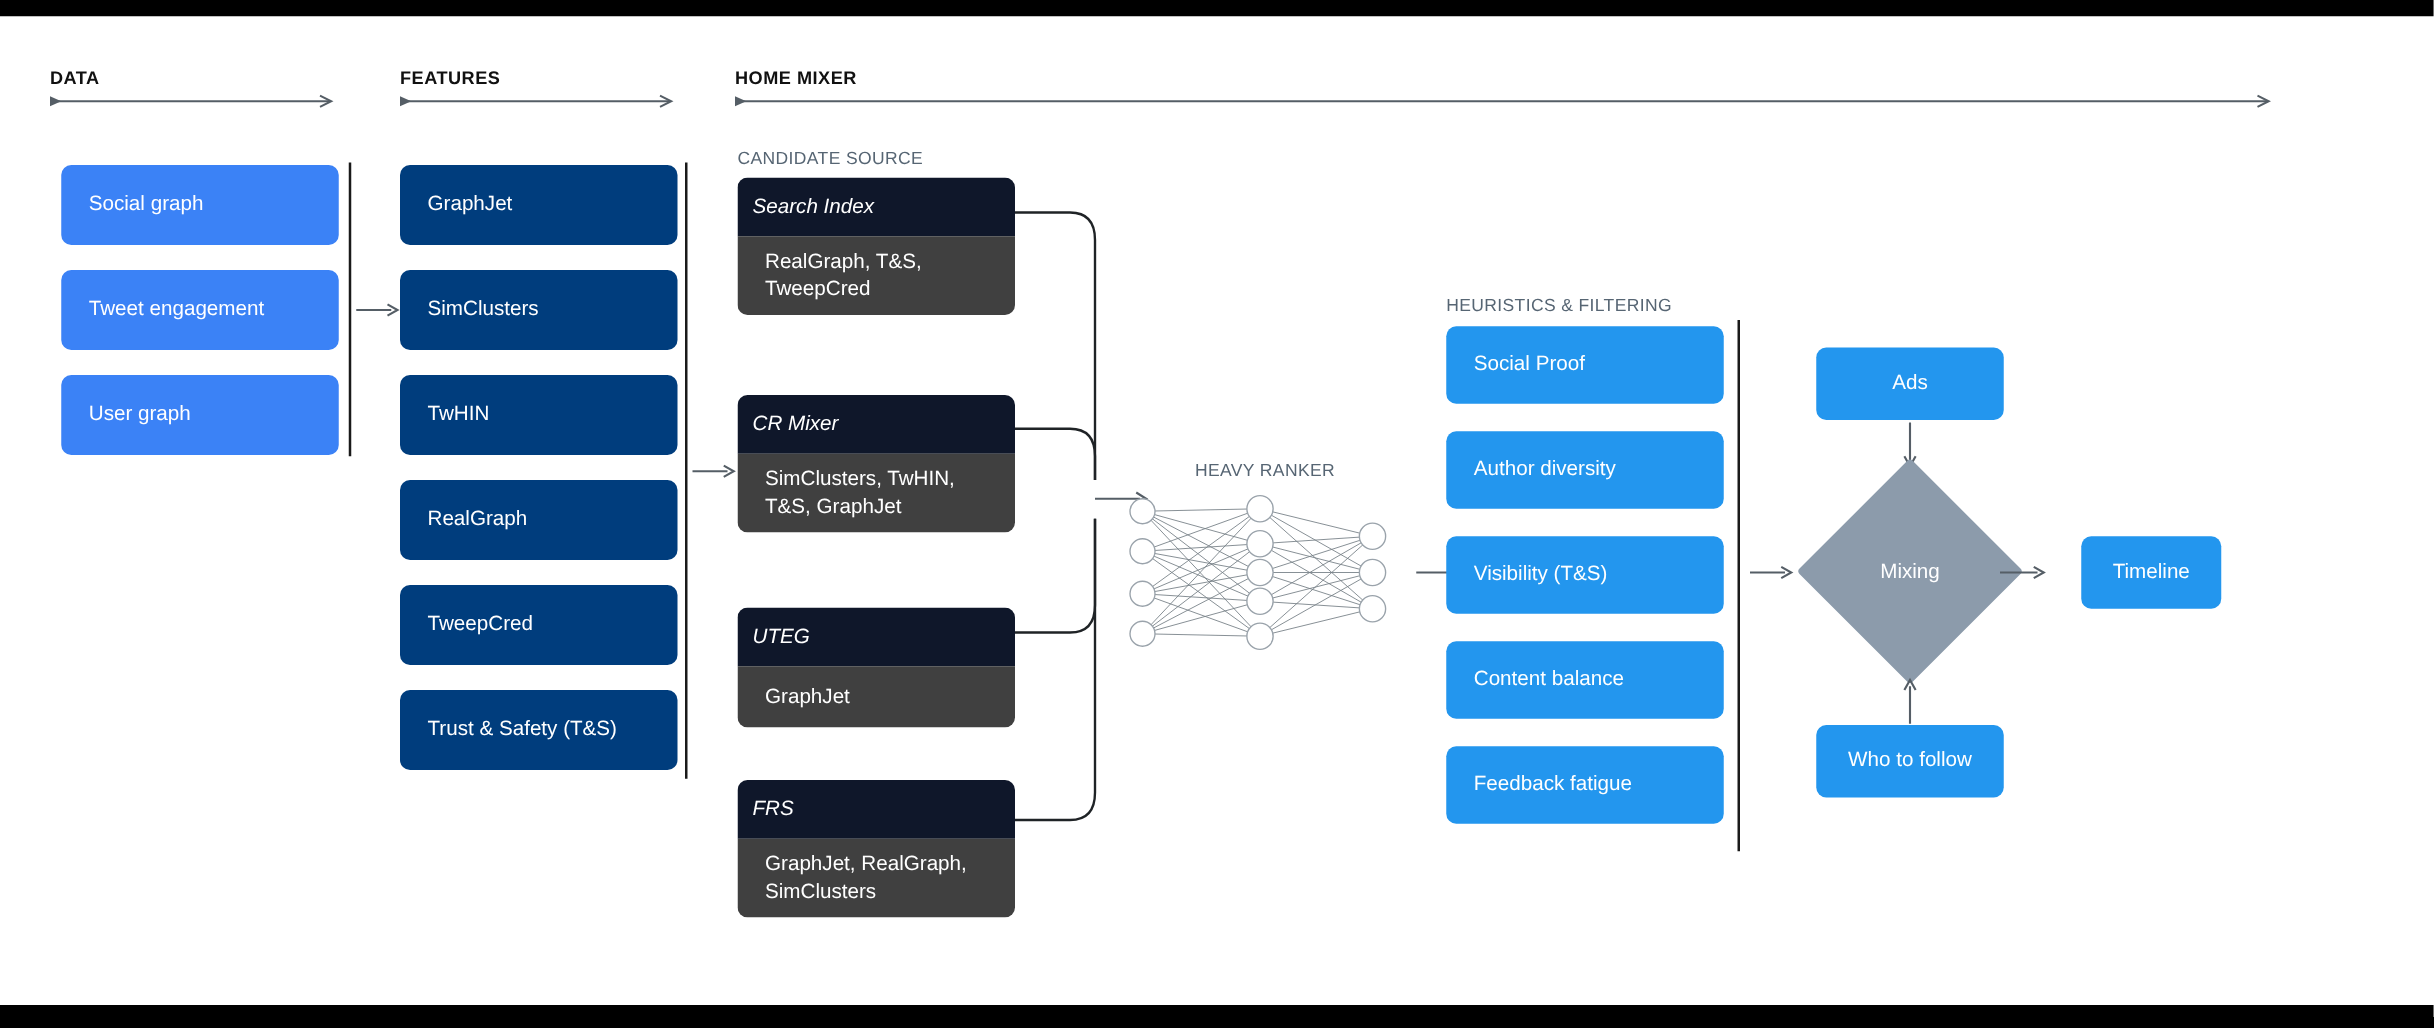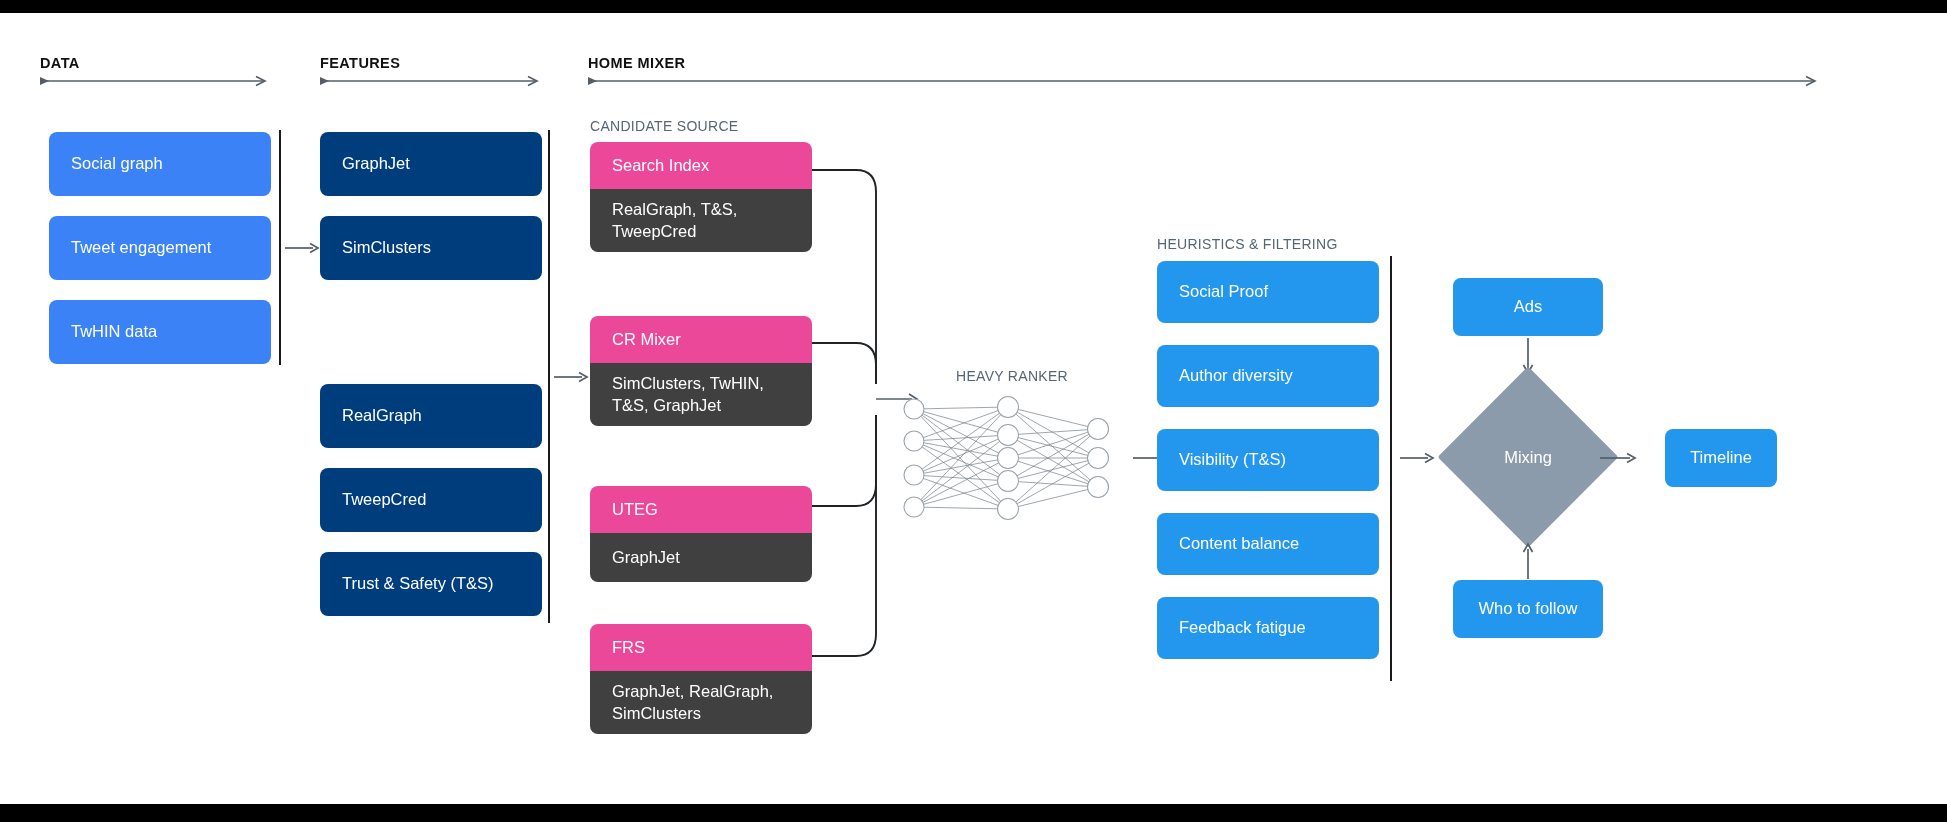--- a/index.html
+++ b/index.html
@@ -53,27 +53,28 @@
   }
   .node.center { justify-content: center; padding-left: 0; text-align: center; }
 
   .node-data      { background: #3b82f6; }
   .node-feature   { background: #003d7d; }
   .node-plain     { background: #2396ee; }
 
   
   .cs-card { position: absolute; border-radius: 8px; overflow: hidden; }
   .cs-head {
-    background: #ec4899;
+    background: #0f172a;
     color: #ffffff;
     font-size: 16.5px;
-    padding: 0 22px;
+    padding: 0 12px;
     display: flex;
     align-items: center;
     width: 100%;
+    font-style: italic;
   }
   .cs-body {
     background: #404040;
     color: #ffffff;
     font-size: 16.5px;
     padding: 0 22px;
     display: flex;
     align-items: center;
     width: 100%;
     line-height: 1.32;
@@ -149,35 +150,38 @@
     <div class="divider" style="left:548px; top:117px; height:493px;"></div>
     <div class="divider" style="left:1390px; top:243px; height:425px;"></div>
 
     <div class="node node-data" style="left:49px; top:119px; width:222px; height:64px;">
       <span>Social graph</span>
     </div>
     <div class="node node-data" style="left:49px; top:203px; width:222px; height:64px;">
       <span>Tweet engagement</span>
     </div>
     <div class="node node-data" style="left:49px; top:287px; width:222px; height:64px;">
-      <span>TwHIN data</span>
+      <span>User graph</span>
     </div>
 
     <div class="conn" style="left:285px; top:228px;">
       <svg width="36" height="14" viewBox="0 0 36 14">
         <line x1="0" y1="7" x2="28" y2="7" stroke="#555e66" stroke-width="1.7"></line>
         <path d="M25,2.5 L33,7 L25,11.5" fill="none" stroke="#555e66" stroke-width="1.7"></path>
       </svg>
     </div>
 
     <div class="node node-feature" style="left:320px; top:119px; width:222px; height:64px;">
       <span>GraphJet</span>
     </div>
     <div class="node node-feature" style="left:320px; top:203px; width:222px; height:64px;">
       <span>SimClusters</span>
+    </div>
+    <div class="node node-feature" style="left:320px; top:287px; width:222px; height:64px;">
+      <span>TwHIN</span>
     </div>
     <div class="node node-feature" style="left:320px; top:371px; width:222px; height:64px;">
       <span>RealGraph</span>
     </div>
     <div class="node node-feature" style="left:320px; top:455px; width:222px; height:64px;">
       <span>TweepCred</span>
     </div>
     <div class="node node-feature" style="left:320px; top:539px; width:222px; height:64px;">
       <span>Trust &amp; Safety (T&amp;S)</span>
     </div>

